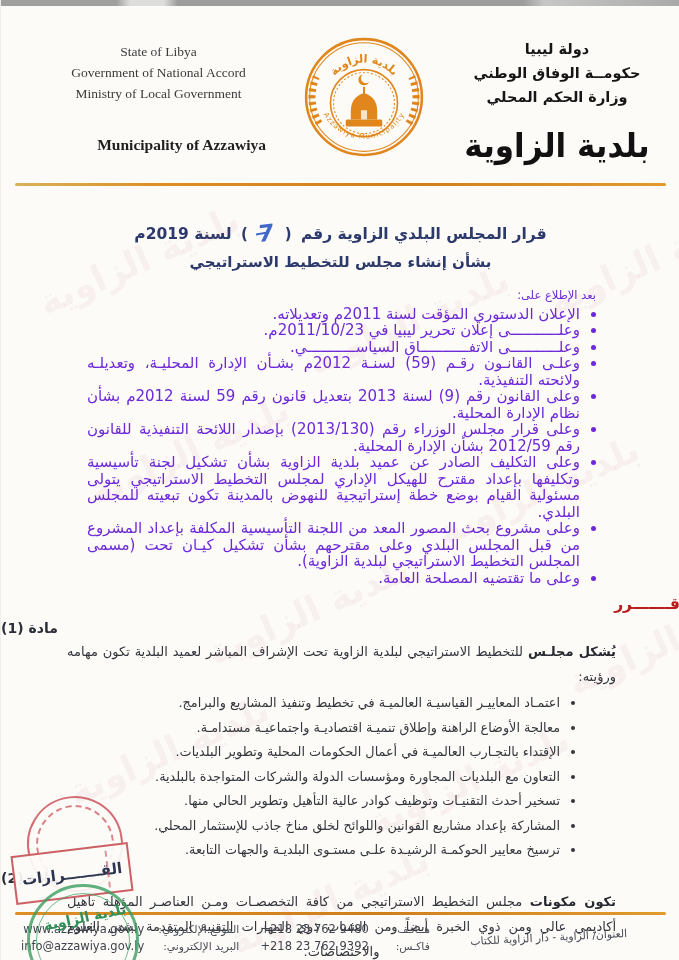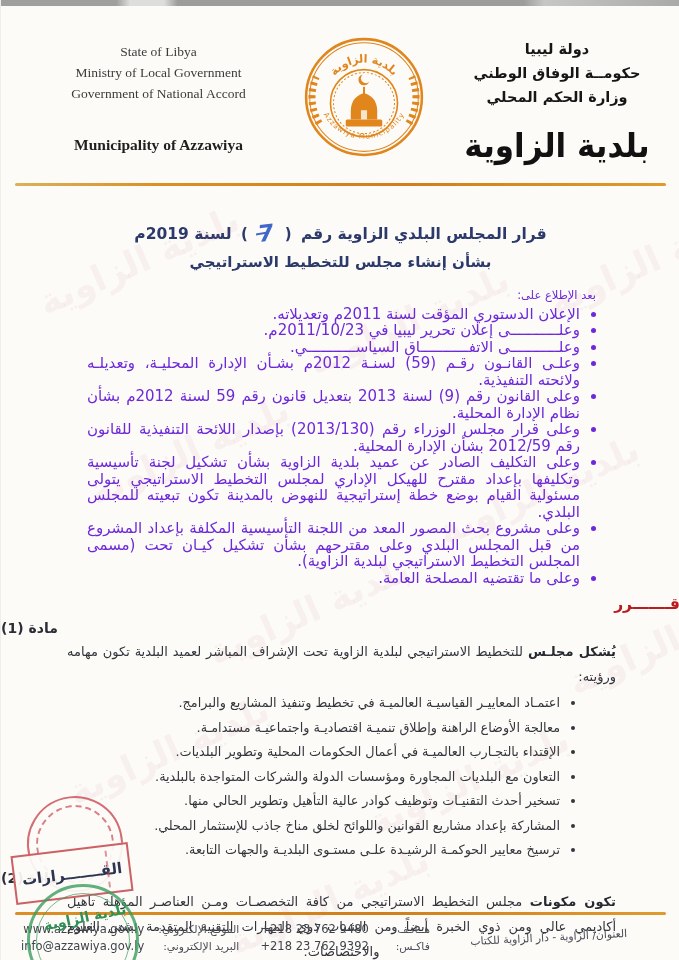--- a/index.html
+++ b/index.html
@@ -16,21 +16,21 @@
     background:linear-gradient(90deg,#8f8f8f 0%,#8f8f8f 17%,#d8d8d8 19%,#d8d8d8 24%,#8c8c8c 26%,#8c8c8c 77%,#bdbdbd 80%,#9b9b9b 100%);
     opacity:.85;}
   
   .wm{position:absolute;font-size:36px;font-weight:bold;color:rgba(178,96,110,0.065);
       transform:rotate(-24deg);white-space:nowrap;pointer-events:none;direction:rtl;}
   
   .header{display:flex;justify-content:space-between;align-items:flex-start;
           padding:30px 28px 0 50px;}
   .header-en{text-align:center;font-family:"Liberation Serif","DejaVu Serif",serif;
              color:#3b3b3b;font-size:13.5px;line-height:1.55;padding-top:12px;width:215px;}
-  .header-en .muni{font-weight:bold;font-size:15.5px;margin-top:28px;color:#1f1f1f;}
+  .header-en .muni{font-weight:bold;font-size:15.5px;margin-top:28px;color:#1f1f1f;text-align:right;}
   .seal{width:126px;height:130px;flex:0 0 auto;}
   .header-ar{text-align:center;direction:rtl;font-weight:bold;font-size:14.5px;
              line-height:1.65;color:#161616;padding-top:8px;width:190px;}
   .header-ar .callig{font-size:31px;margin-top:10px;font-weight:bold;letter-spacing:1px;
                      color:#111;transform:scaleY(1.08);}
   .rule{height:3px;margin:12px 14px 0 14px;border-radius:2px;
         background:linear-gradient(90deg,#d8b25a 0%,#dd8f25 22%,#d07f1a 60%,#e09a2e 100%);}
   
   .doc-title{margin-top:32px;text-align:center;direction:rtl;color:#2c3a6b;font-weight:bold;}
   .t-line1{font-size:15.5px;}
@@ -104,22 +104,22 @@
   <span class="wm" style="left:430px;top:470px">بلدية الزاوية</span>
   <span class="wm" style="left:200px;top:590px">بلدية الزاوية</span>
   <span class="wm" style="left:560px;top:620px">بلدية الزاوية</span>
   <span class="wm" style="left:60px;top:730px">بلدية الزاوية</span>
   <span class="wm" style="left:360px;top:760px">بلدية الزاوية</span>
   <span class="wm" style="left:220px;top:880px">بلدية الزاوية</span>
 
   <div class="header">
     <div class="header-en">
       <div>State of Libya</div>
+      <div>Government of National Accord</div>
       <div>Ministry of Local Government</div>
-      <div>Government of National Accord</div>
       <div class="muni">Municipality of Azzawiya</div>
     </div>
 
     <svg class="seal" viewBox="0 0 124 128" aria-hidden="true">
       <defs>
         <path id="sealTop" d="M 24,70 A 38,38 0 0 1 100,70"></path>
         <path id="sealBot" d="M 17,62 A 45,45 0 0 0 107,62"></path>
       </defs>
       <circle cx="62" cy="66" r="57" fill="none" stroke="#e0861c" stroke-width="2.5"></circle>
       <circle cx="62" cy="66" r="53.5" fill="none" stroke="#e0861c" stroke-width="1"></circle>

